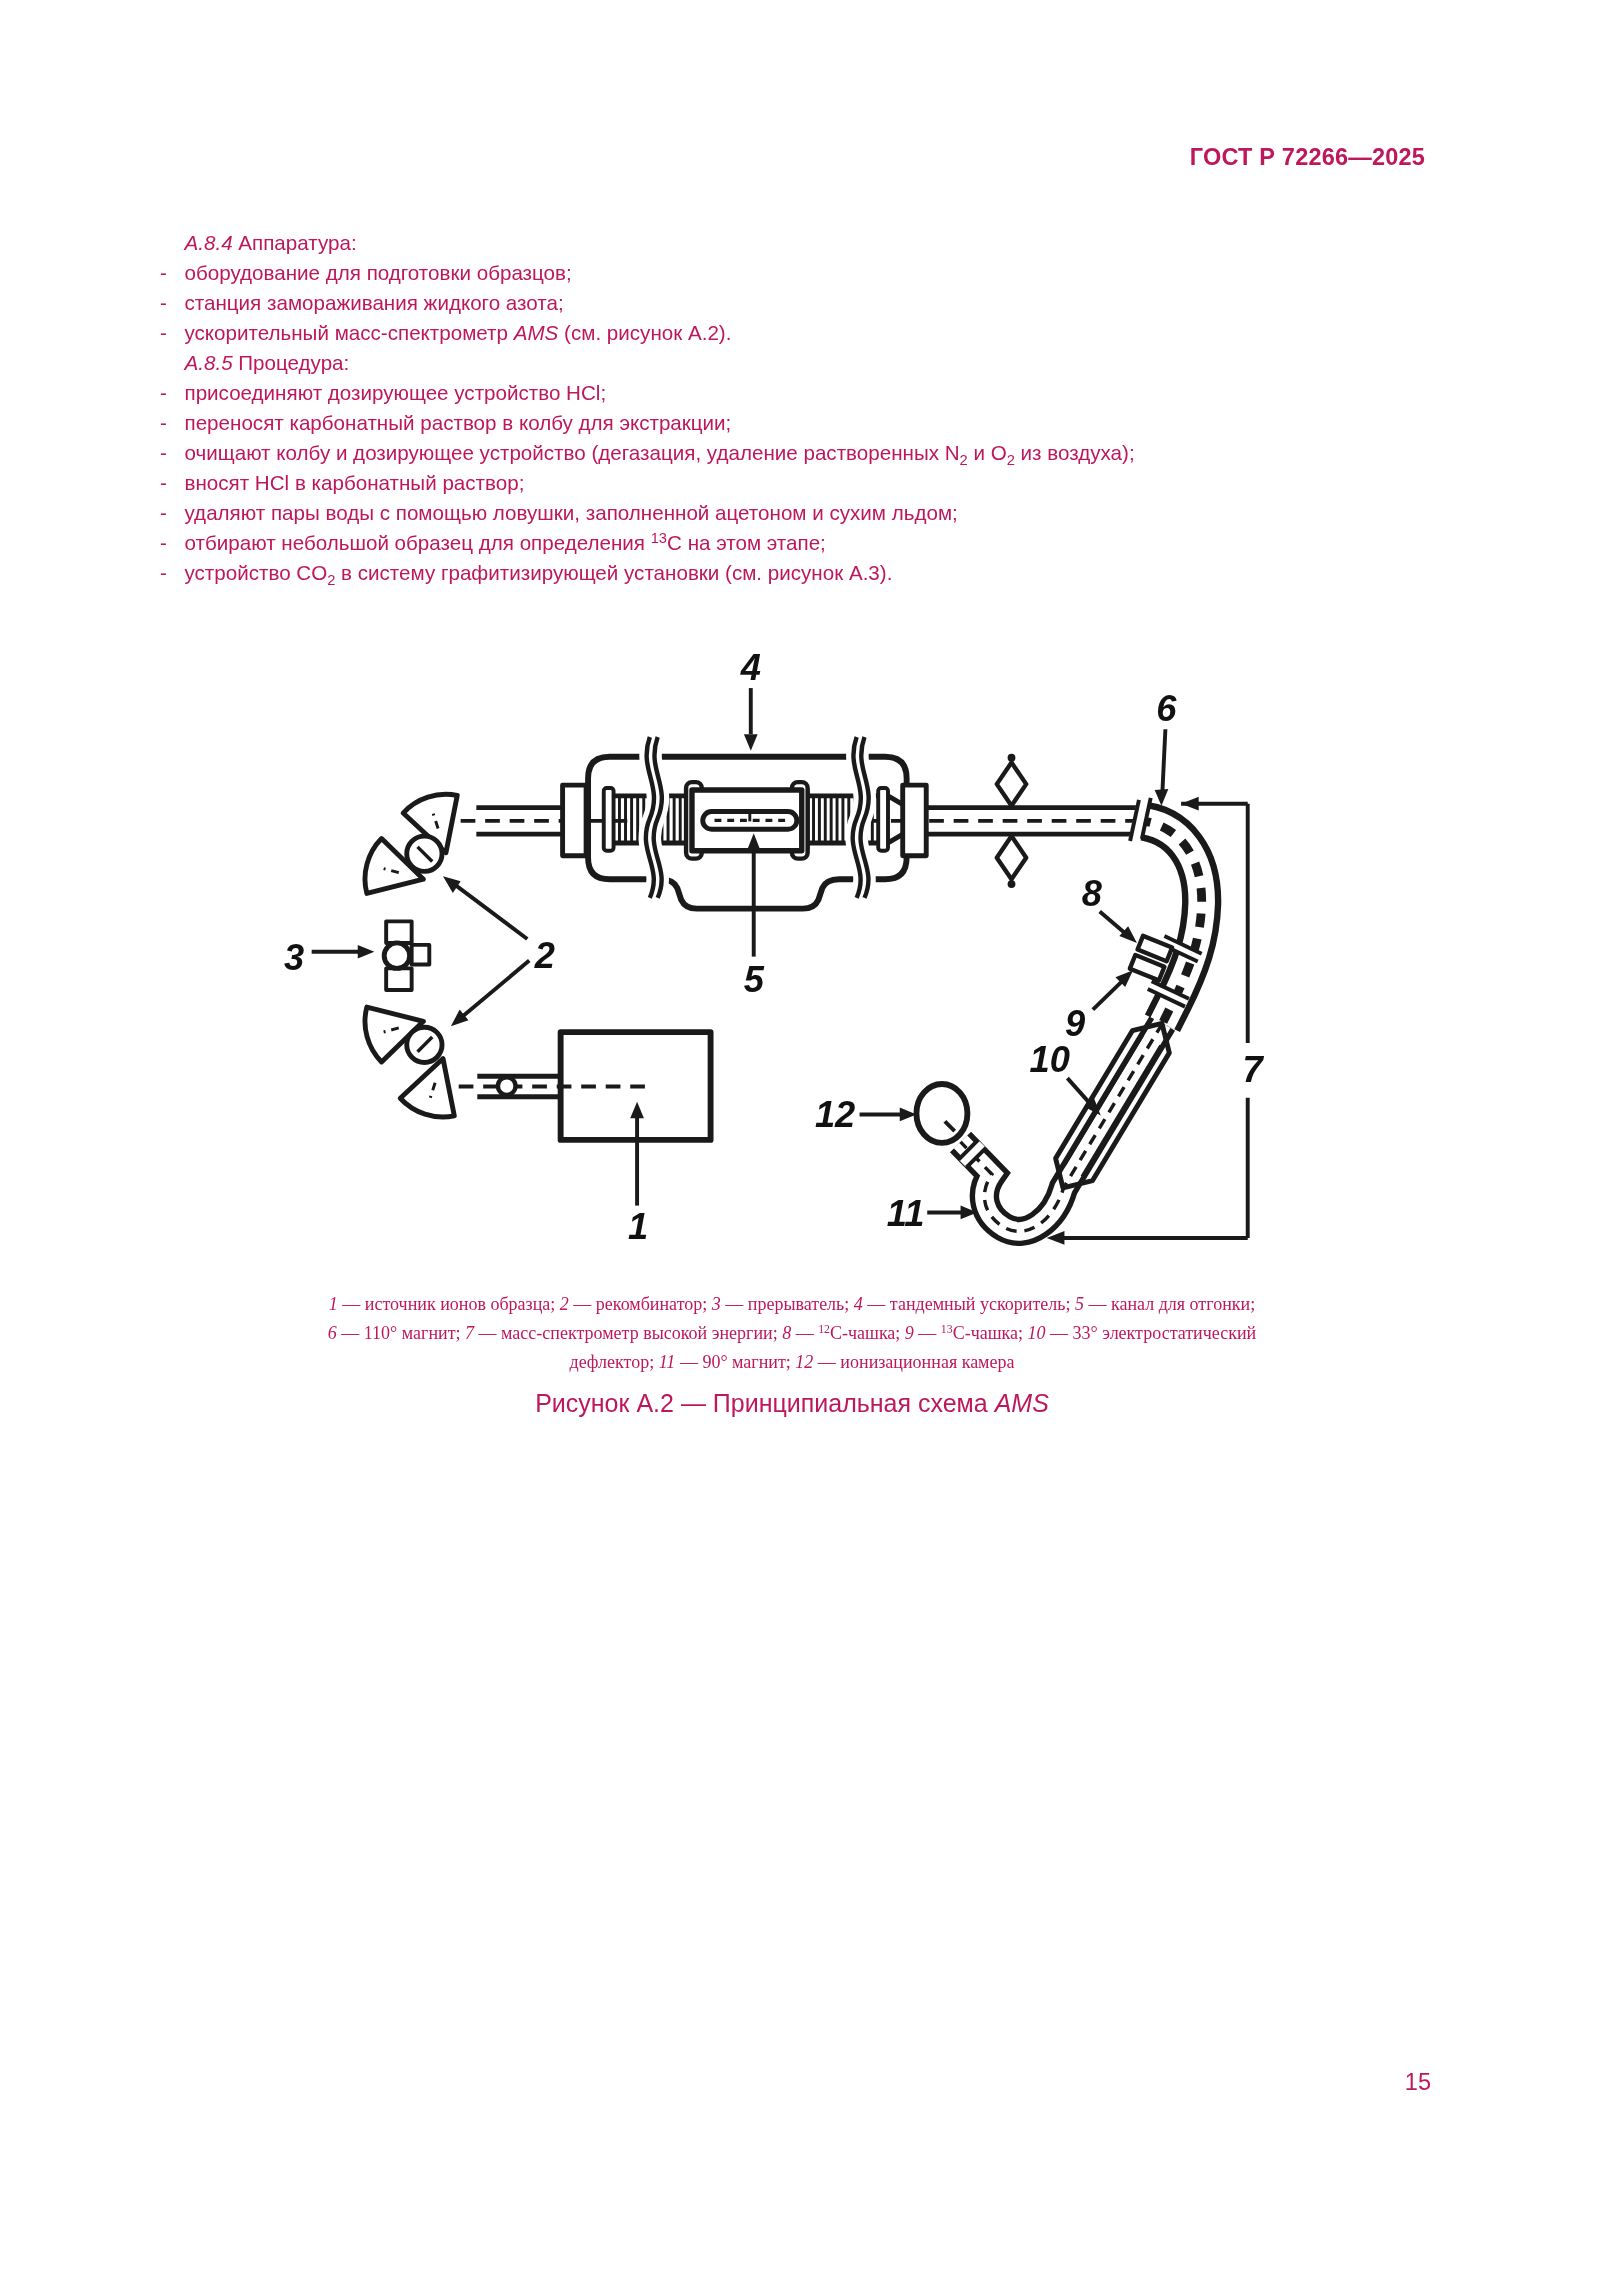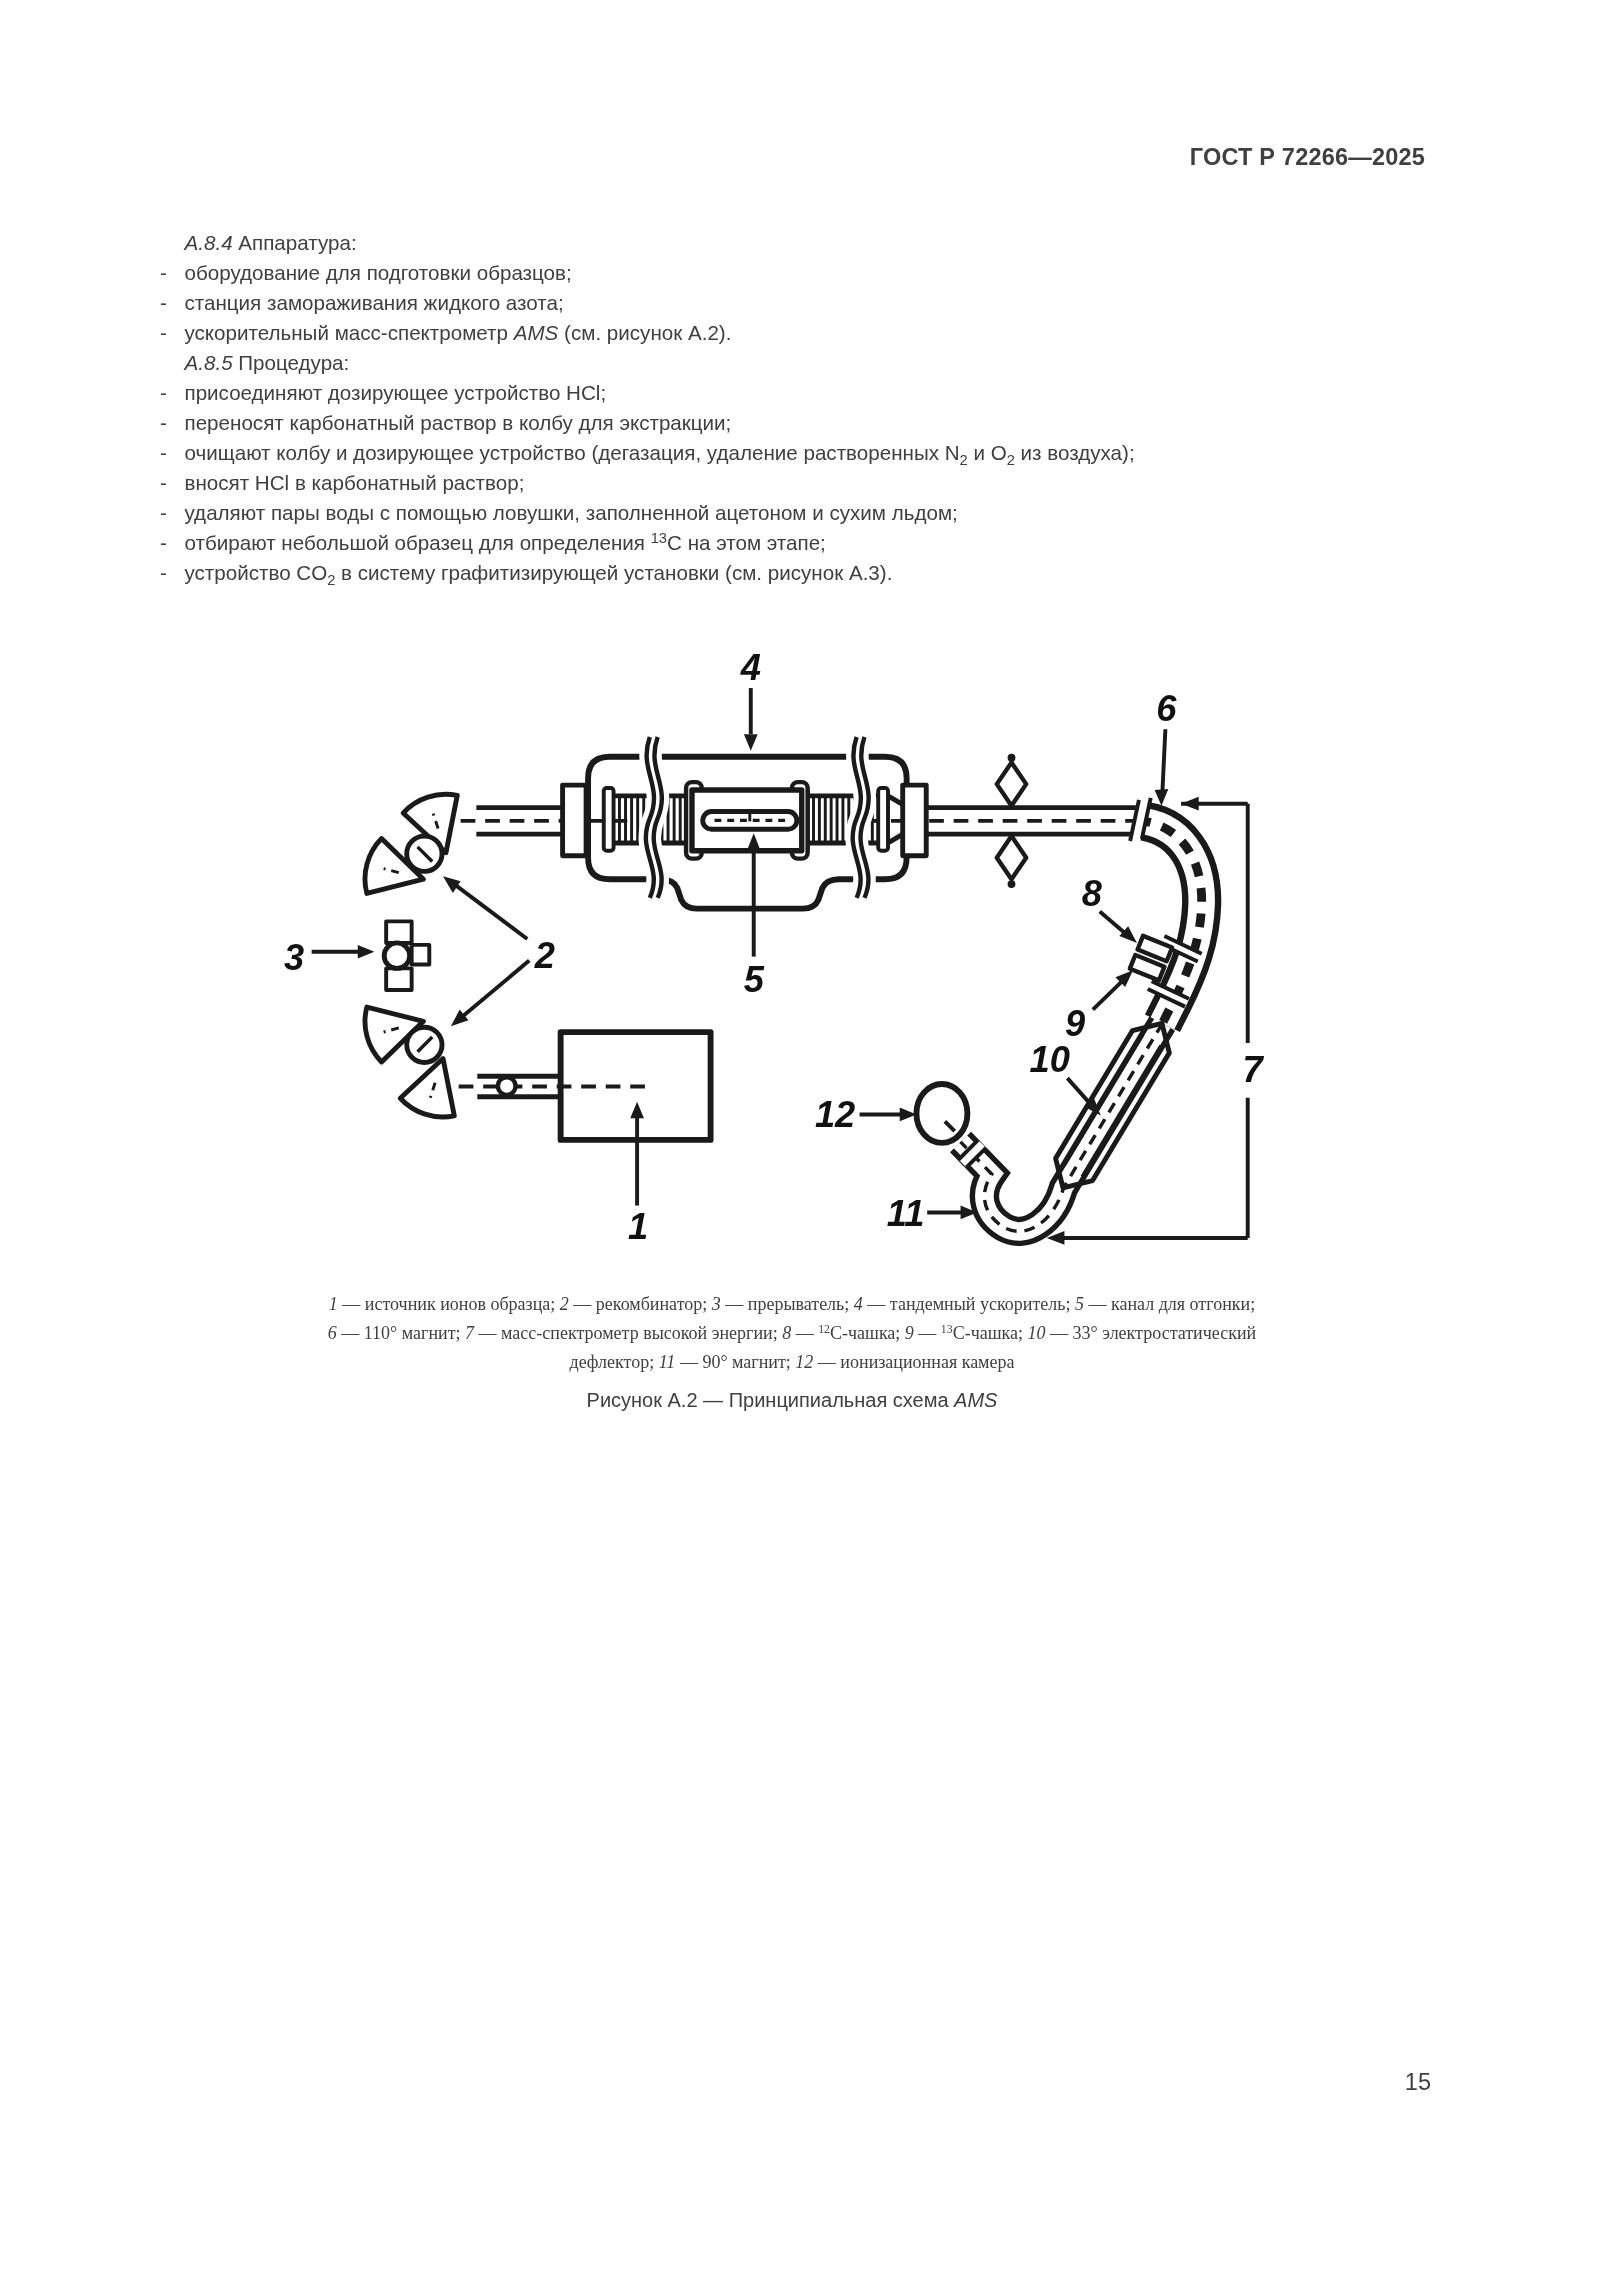--- a/index.html
+++ b/index.html
@@ -1,21 +1,21 @@
 <!DOCTYPE html>
 <html><head>
 <meta charset="utf-8">
 <style>
   html,body{margin:0;padding:0;background:#e8e8e8;}
   .page{
     position:relative;
     width:1621px;height:2293px;
     background:#ffffff;
     font-family:"Liberation Sans",sans-serif;
-    color:#404040;
+    color:#be185d;
     overflow:hidden;
   }
   .doc-header{
     position:absolute;top:144px;right:196px;
     font-size:23.5px;font-weight:bold;letter-spacing:0.2px;
   }
   .content{
     position:absolute;left:160px;top:228px;width:1333px;
     font-size:20.6px;line-height:30px;white-space:nowrap;
   }
@@ -24,21 +24,21 @@
   .it{font-style:italic;margin-top:36px;}
   .content sub{font-size:14.7px;line-height:0;vertical-align:-4.9px;}
   .content sup{font-size:14.7px;line-height:0;vertical-align:6.9px;}
   .legend{
     position:absolute;left:160px;top:1290px;width:1264px;
     font-size:18px;line-height:29px;text-align:center;font-family:Liberation Serif, serif;
   }
   .legend sup{font-size:11.8px;line-height:0;vertical-align:5.9px;}
   .caption{
     position:absolute;left:160px;top:1389px;width:1264px;
-    font-size:20px;text-align:center;
+    font-size:25px;text-align:center;
   }
   .page-number{
     position:absolute;top:2069px;right:190px;font-size:23.5px;
   }
   svg.diagram{position:absolute;left:147px;top:635px;}
   
   .ln{stroke:#1a1a1a;fill:none;stroke-linecap:butt;}
   .s3{stroke-width:3;} .s4{stroke-width:4;} .s45{stroke-width:4.5;}
   .s5{stroke-width:5;} .s55{stroke-width:5.5;} .s6{stroke-width:6;}
   .bx{fill:#ffffff;stroke:#1a1a1a;stroke-linejoin:round;}

